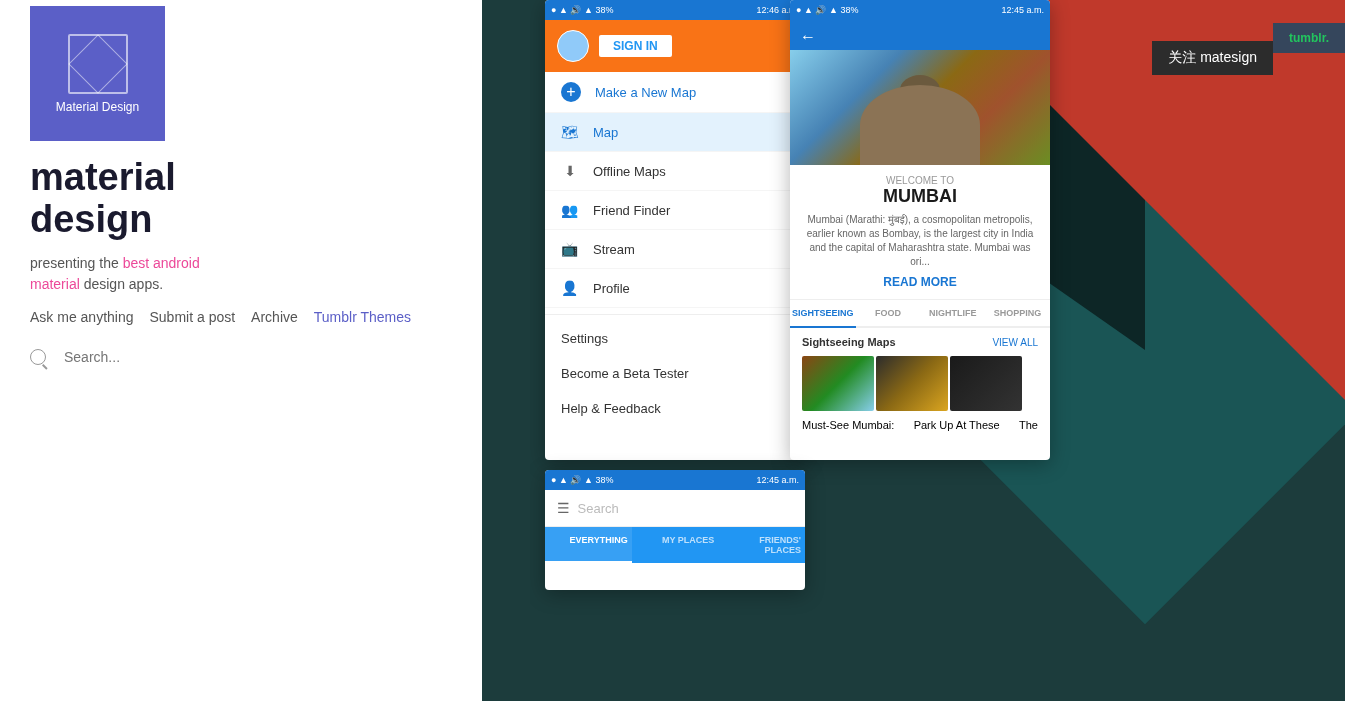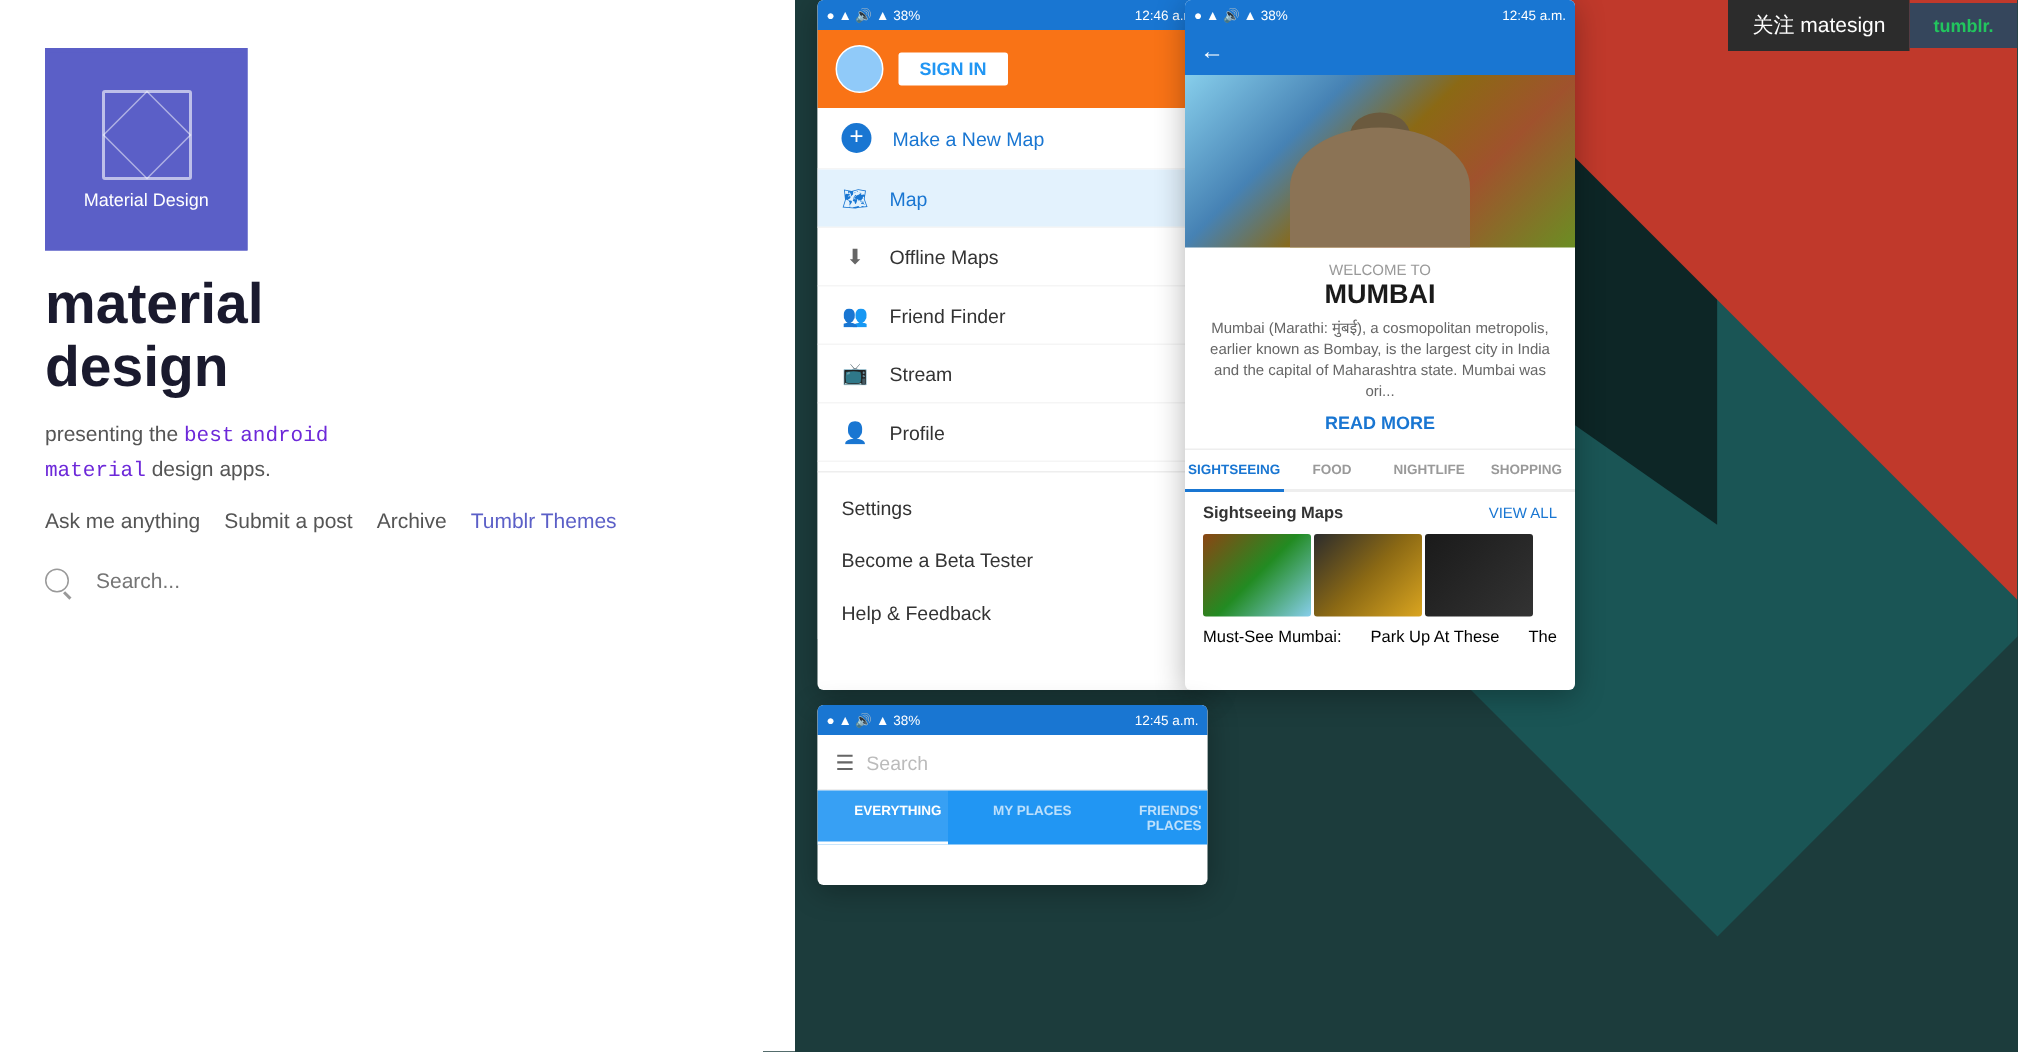--- a/index.html
+++ b/index.html
@@ -47,40 +47,41 @@
       align-items: center;
       gap: 0;
     }
     .follow-btn {
       background: #2c2c2c;
       color: white;
       padding: 8px 16px;
       font-size: 14px;
       border: none;
       cursor: pointer;
+      margin-top: 41px;
     }
     .tumblr-btn {
       background: #35465c;
       color: #22c55e;
       padding: 8px 16px;
       font-size: 12px;
       font-weight: bold;
       border: none;
       cursor: pointer;
     }
 
     
     .sidebar {
       position: absolute;
       top: 0; left: 0;
-      width: 530px;
+      width: 482px;
       height: 100%;
       background: white;
       z-index: 5;
-      padding: 32px 30px;
+      padding: 6px 30px;
     }
     .profile-avatar {
       width: 135px;
       height: 135px;
       background: #5b5fc7;
       border: 3px solid #5b5fc7;
       display: flex;
       flex-direction: column;
       align-items: center;
       justify-content: center;
@@ -112,21 +113,21 @@
       color: #1a1a2e;
       line-height: 1.1;
       margin-bottom: 12px;
     }
     .blog-description {
       font-size: 14px;
       color: #555;
       margin-bottom: 14px;
       line-height: 1.5;
     }
-    .blog-description a { color: #6d28d9; text-decoration: none; font-family: Liberation Mono, monospace; }
+    .blog-description a { color: #ec4899; text-decoration: none; }
     .blog-links {
       display: flex;
       flex-wrap: wrap;
       gap: 4px 16px;
       margin-bottom: 16px;
       font-size: 14px;
       align-items: center;
     }
     .blog-links a {
       color: #555;

